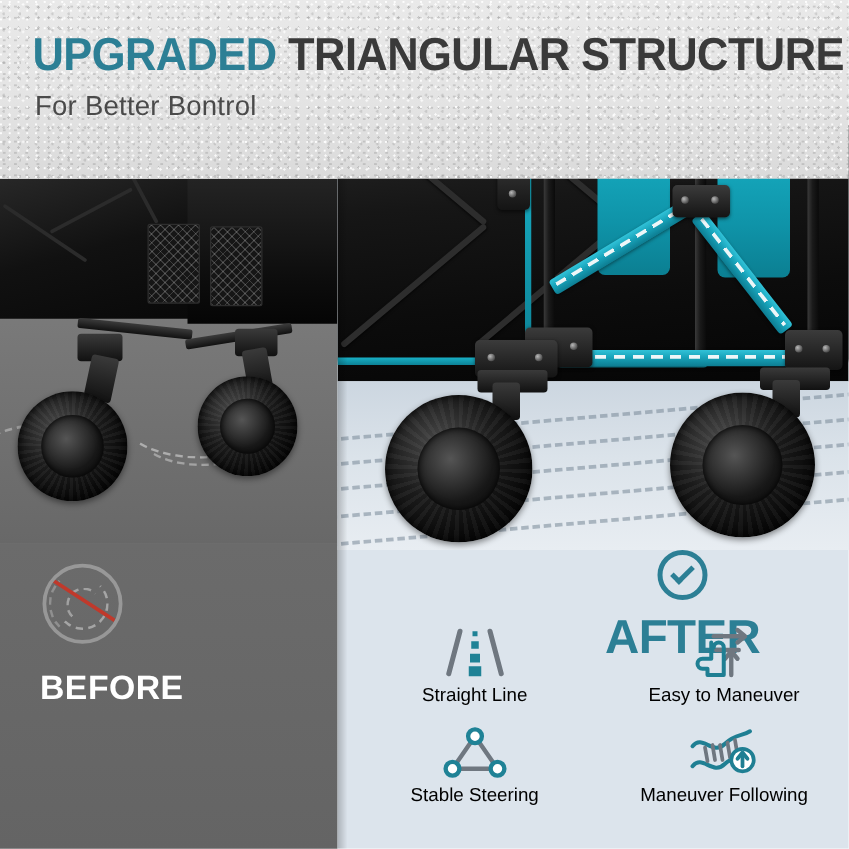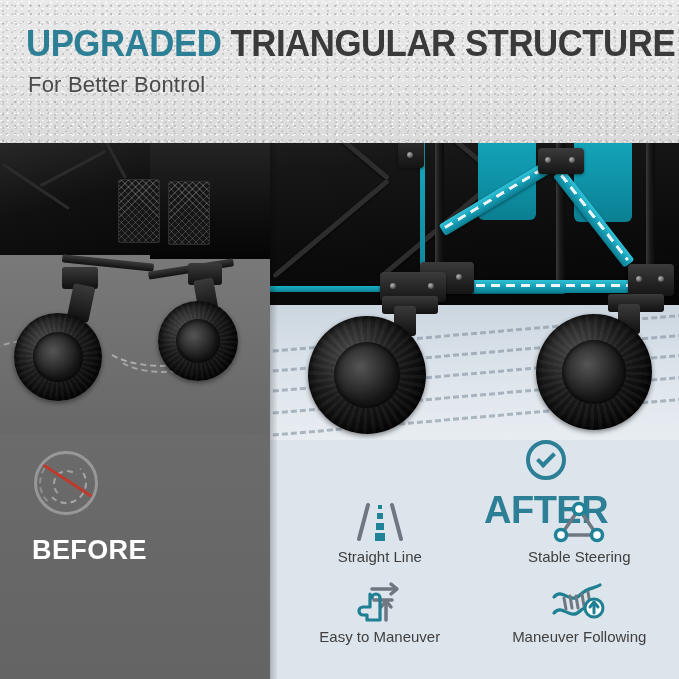--- a/index.html
+++ b/index.html
@@ -246,21 +246,21 @@
     grid-template-columns: 1fr 1fr;
     grid-template-rows: 1fr 1fr;
     z-index: 6;
   }
   .feature {
     display: flex; flex-direction: column; align-items: center; justify-content: flex-start;
     padding-top: 2px;
   }
   .feat-ico { height: 44px; display: flex; align-items: center; justify-content: center; }
   .feat-label {
-    margin-top: 4px; font-size: 15px; color: #404040; white-space: nowrap;
+    margin-top: 4px; font-size: 15px; color: #000000; white-space: nowrap;
   }
 
   .edge-shadow {
     position: absolute; left: 270px; top: 100px; width: 8px; height: 579px;
     background: linear-gradient(90deg, rgba(0,0,0,.22), rgba(0,0,0,0));
     z-index: 4;
   }
 </style>
 </head>
 <body>
@@ -401,42 +401,42 @@
           <rect x="25" y="12" width="6" height="6" fill="#1f8296"></rect>
           <rect x="24" y="22" width="8" height="7" fill="#1f8296"></rect>
           <rect x="23" y="32" width="10" height="8" fill="#1f8296"></rect>
         </svg>
       </div>
       <div class="feat-label">Straight Line</div>
     </div>
 
     <div class="feature">
       <div class="feat-ico">
-        <svg width="52" height="42" viewBox="0 0 52 42">
-          <path d="M26 8 L44 34 L8 34 Z" stroke="#6f7780" stroke-width="3.5" fill="none" stroke-linejoin="round"></path>
-          <circle cx="26" cy="8" r="5.5" fill="#ffffff" stroke="#1f8296" stroke-width="3.5"></circle>
-          <circle cx="44" cy="34" r="5.5" fill="#ffffff" stroke="#1f8296" stroke-width="3.5"></circle>
-          <circle cx="8" cy="34" r="5.5" fill="#ffffff" stroke="#1f8296" stroke-width="3.5"></circle>
-        </svg>
-      </div>
-      <div class="feat-label">Stable Steering</div>
-    </div>
-
-    <div class="feature">
-      <div class="feat-ico">
         <svg width="56" height="44" viewBox="0 0 56 44">
           <path d="M20 9 H44" stroke="#6f7780" stroke-width="3.5" fill="none" stroke-linecap="round"></path>
           <path d="M39 4 L45 9 L39 14" stroke="#6f7780" stroke-width="3.5" fill="none" stroke-linecap="round" stroke-linejoin="round"></path>
           <path d="M22 20 H40" stroke="#6f7780" stroke-width="3.5" fill="none" stroke-linecap="round"></path>
           <path d="M34 40 V22" stroke="#6f7780" stroke-width="3.5" fill="none" stroke-linecap="round"></path>
           <path d="M29 27 L34 21 L39 27" stroke="#6f7780" stroke-width="3.5" fill="none" stroke-linecap="round" stroke-linejoin="round"></path>
           <path d="M18 14 V27 H11 a4 4 0 0 0 0 8 h4 v5 h13 V18 a4 4 0 0 0 -8 0" stroke="#1f7f93" stroke-width="3.2" fill="none" stroke-linejoin="round" stroke-linecap="round"></path>
         </svg>
       </div>
       <div class="feat-label">Easy to Maneuver</div>
+    </div>
+
+    <div class="feature">
+      <div class="feat-ico">
+        <svg width="52" height="42" viewBox="0 0 52 42">
+          <path d="M26 8 L44 34 L8 34 Z" stroke="#6f7780" stroke-width="3.5" fill="none" stroke-linejoin="round"></path>
+          <circle cx="26" cy="8" r="5.5" fill="#ffffff" stroke="#1f8296" stroke-width="3.5"></circle>
+          <circle cx="44" cy="34" r="5.5" fill="#ffffff" stroke="#1f8296" stroke-width="3.5"></circle>
+          <circle cx="8" cy="34" r="5.5" fill="#ffffff" stroke="#1f8296" stroke-width="3.5"></circle>
+        </svg>
+      </div>
+      <div class="feat-label">Stable Steering</div>
     </div>
 
     <div class="feature">
       <div class="feat-ico">
         <svg width="58" height="42" viewBox="0 0 58 42">
           <path d="M4 16 C12 6, 20 24, 30 14 C38 6, 44 8, 50 4" stroke="#1f7f93" stroke-width="3.2" fill="none" stroke-linecap="round"></path>
           <path d="M4 32 C12 22, 20 40, 30 30 C36 24, 42 26, 48 22" stroke="#1f7f93" stroke-width="3.2" fill="none" stroke-linecap="round"></path>
           <g stroke="#6f7780" stroke-width="3" stroke-linecap="round">
             <path d="M14 17 L16 28"></path>
               <path d="M20 15 L22 27"></path>

